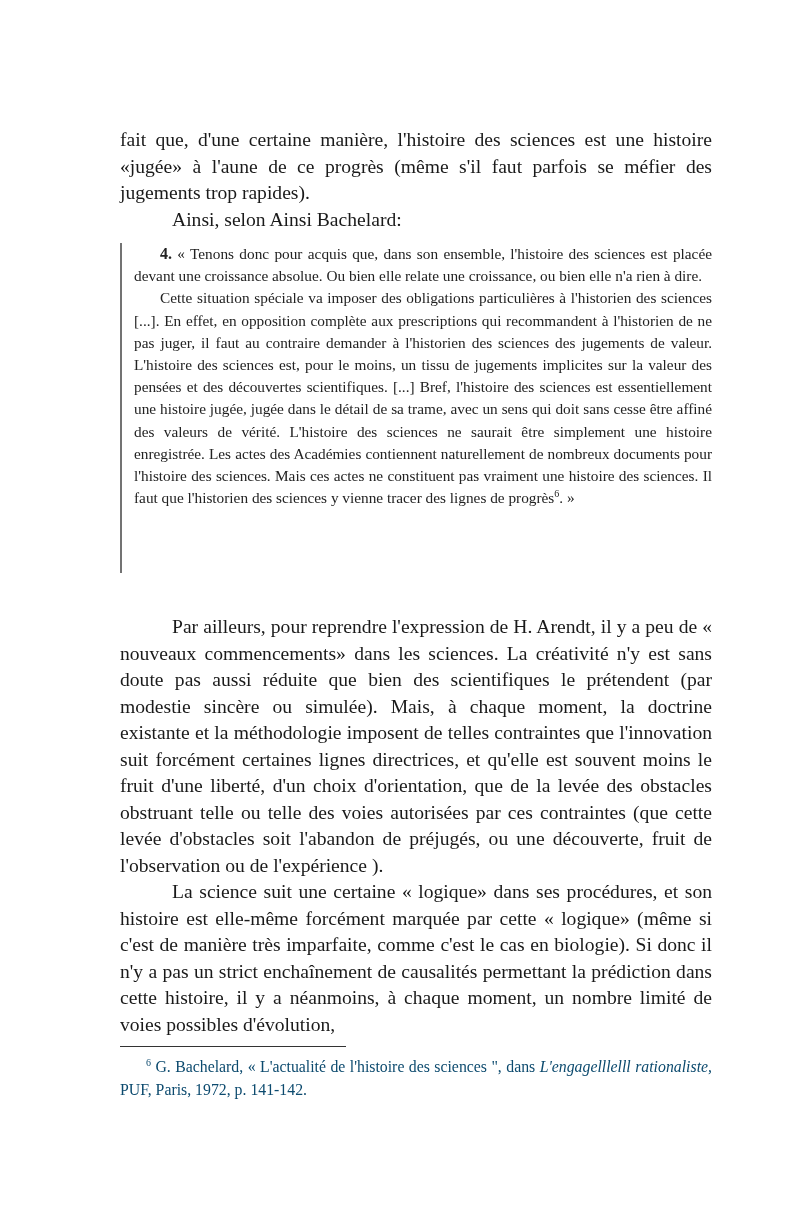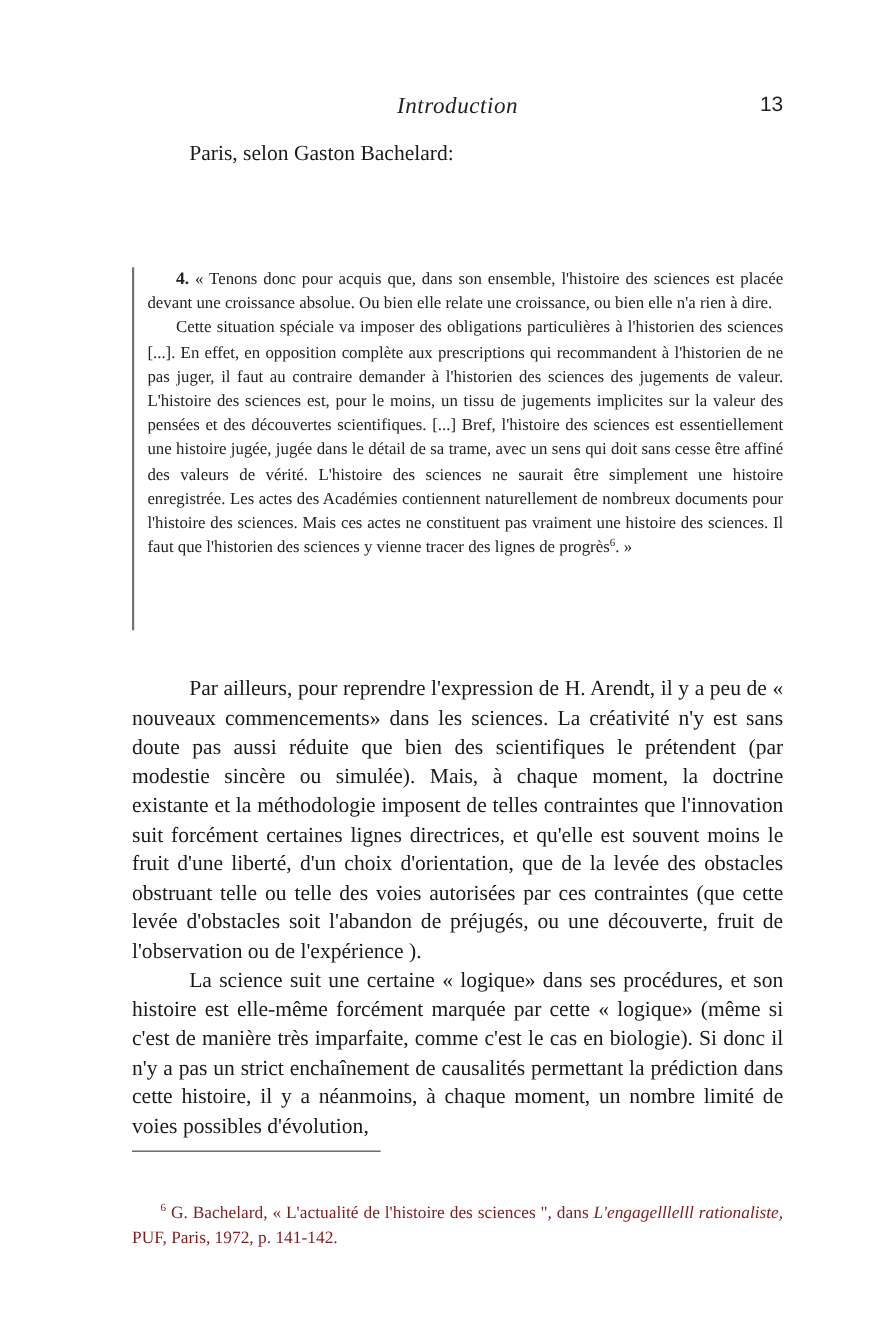--- a/index.html
+++ b/index.html
@@ -10,37 +10,34 @@
   .page-number { position: absolute; right: 0; top: 1px; font-family: "Liberation Sans", "DejaVu Sans", sans-serif; font-size: 19px; color: #222; }
   .body-text { position: absolute; left: 120px; width: 592px; font-size: 19.6px; line-height: 26.5px; text-align: justify; }
   .body-text p { margin: 0; }
   .indent { text-indent: 52px; }
   .lead { top: 127px; }
   .quote { position: absolute; left: 120px; top: 243px; width: 592px; height: 330px; border-left: 2px solid #737373; box-sizing: border-box; padding-left: 12px; font-size: 15.3px; line-height: 22.2px; text-align: justify; color: #222; }
   .quote p { margin: 0; text-indent: 26px; }
   .quote .num { font-weight: bold; font-size: 16px; }
   .after { top: 614px; }
   .footnote-rule { position: absolute; left: 120px; top: 1046px; width: 226px; height: 0; border-top: 1.5px solid #333; }
-  .footnote { position: absolute; left: 120px; top: 1092px; width: 592px; font-size: 15.8px; line-height: 22.5px; text-align: justify; color: #7f1d1d; }
+  .footnote { position: absolute; left: 120px; top: 1056px; width: 592px; font-size: 15.8px; line-height: 22.5px; text-align: justify; color: #0c4a6e; }
   .footnote p { margin: 0; text-indent: 26px; }
   sup { font-size: 10px; vertical-align: 6px; line-height: 0; }
   em { font-style: italic; }
 </style>
 </head>
 <body>
 
 <div class="page">
 
-  <div class="running-head">
-    <span class="running-title">Introduction</span>
-    <span class="page-number">13</span>
-  </div>
 
   <div class="body-text lead">
-    <p class="indent">Paris, selon Gaston Bachelard:</p>
+    <p>fait que, d'une certaine manière, l'histoire des sciences est une histoire «jugée» à l'aune de ce progrès (même s'il faut parfois se méfier des jugements trop rapides).</p>
+    <p class="indent">Ainsi, selon Ainsi Bachelard:</p>
   </div>
 
   <div class="quote">
     <p><span class="num">4.</span> <span>« Tenons donc pour acquis que, dans son ensemble, l'histoire des sciences est placée devant une croissance absolue. Ou bien elle relate une croissance, ou bien elle n'a rien à dire.</span></p>
     <p><span>Cette situation spéciale va imposer des obligations particulières à l'historien des sciences [...]. En effet, en opposition complète aux prescriptions qui recommandent à l'historien de ne pas juger, il faut au contraire demander à l'historien des sciences des jugements de valeur. L'histoire des sciences est, pour le moins, un tissu de jugements implicites sur la valeur des pensées et des découvertes scientifiques. [...] Bref, l'histoire des sciences est essentiellement une histoire jugée, jugée dans le détail de sa trame, avec un sens qui doit sans cesse être affiné des valeurs de vérité. L'histoire des sciences ne saurait être simplement une histoire enregistrée. Les actes des Académies contiennent naturellement de nombreux documents pour l'histoire des sciences. Mais ces actes ne constituent pas vraiment une histoire des sciences. Il faut que l'historien des sciences y vienne tracer des lignes de progrès</span><sup>6</sup><span>. »</span></p>
   </div>
 
   <div class="body-text after">
     <p class="indent">Par ailleurs, pour reprendre l'expression de H. Arendt, il y a peu de « nouveaux commencements» dans les sciences. La créativité n'y est sans doute pas aussi réduite que bien des scientifiques le prétendent (par modestie sincère ou simulée). Mais, à chaque moment, la doctrine existante et la méthodologie imposent de telles contraintes que l'innovation suit forcément certaines lignes directrices, et qu'elle est souvent moins le fruit d'une liberté, d'un choix d'orientation, que de la levée des obstacles obstruant telle ou telle des voies autorisées par ces contraintes (que cette levée d'obstacles soit l'abandon de préjugés, ou une découverte, fruit de l'observation ou de l'expérience ).</p>
     <p class="indent">La science suit une certaine « logique» dans ses procédures, et son histoire est elle-même forcément marquée par cette « logique» (même si c'est de manière très imparfaite, comme c'est le cas en biologie). Si donc il n'y a pas un strict enchaînement de causalités permettant la prédiction dans cette histoire, il y a néanmoins, à chaque moment, un nombre limité de voies possibles d'évolution,</p>

